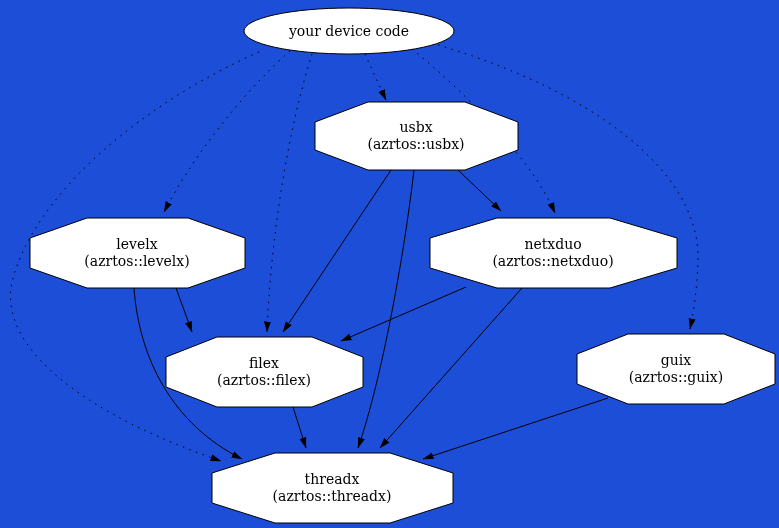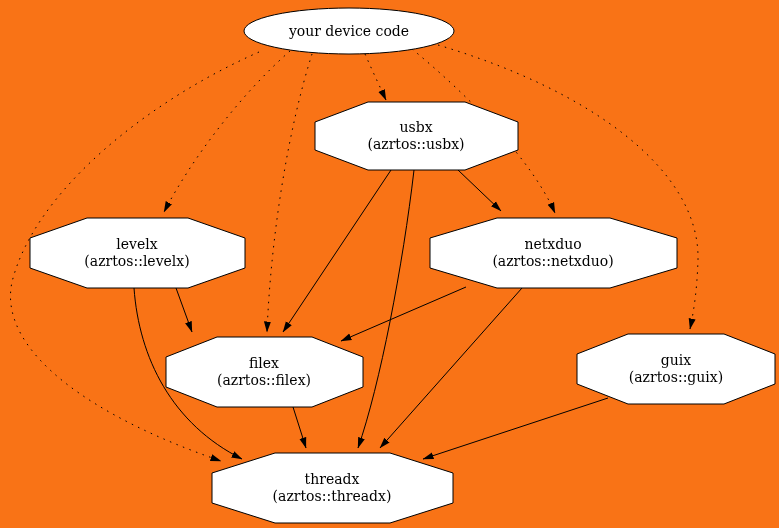--- a/index.html
+++ b/index.html
@@ -8,21 +8,21 @@
     background: #ffffff;
     width: 779px;
     height: 528px;
     overflow: hidden;
     font-family: "DejaVu Serif", "Liberation Serif", serif;
   }
   .diagram-wrap {
     position: relative;
     width: 779px;
     height: 528px;
-    background: #f97316;
+    background: #1d4ed8;
   }
   svg { display: block; }
   .node-shape {
     fill: #ffffff;
     stroke: #000000;
     stroke-width: 1;
   }
   .edge {
     fill: none;
     stroke: #000000;

